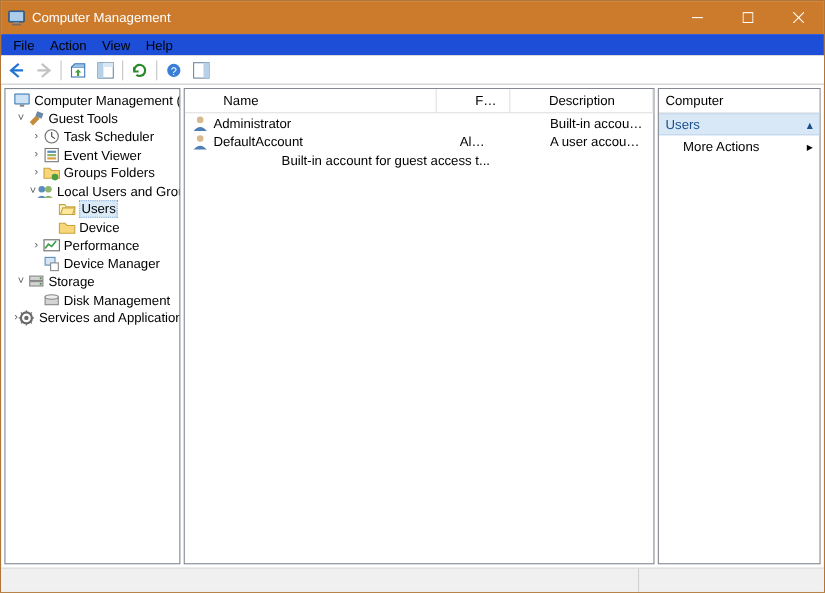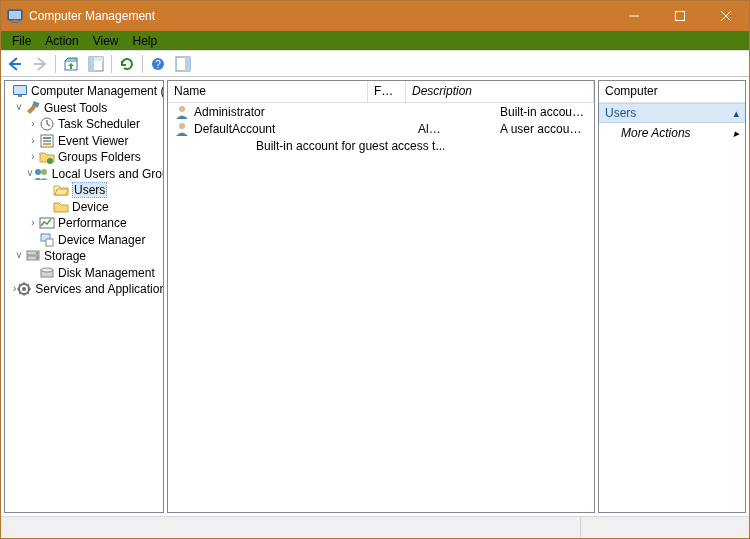--- a/index.html
+++ b/index.html
@@ -11,21 +11,21 @@
   .titlebar {
     height: 30px; background: #cc7a2c; color: #fff;
     display: flex; align-items: center; padding: 0 0 0 6px; flex-shrink: 0;
   }
   .titlebar .app-icon { width: 16px; height: 16px; margin-right: 6px; display:flex;align-items:center;justify-content:center;}
   .titlebar .title { font-size: 12px; flex: 1; white-space: nowrap; overflow: hidden; }
   .win-controls { display: flex; height: 100%; }
   .win-btn { width: 46px; display: flex; align-items: center; justify-content: center; color:#fff; }
   .win-btn svg { stroke: #fff; stroke-width: 1; fill: none; }
   .menubar {
-    height: 20px; background: #4d7c0f; border-bottom: 1px solid #d9d9d9;
+    height: 20px; background: #1d4ed8; border-bottom: 1px solid #d9d9d9;
     display: flex; align-items: center; padding: 0 4px; flex-shrink:0;
     font-size: 12px;
   }
   .menubar .menu-item { padding: 2px 7px; }
   .toolbar {
     height: 26px; background: #fff; border-bottom: 1px solid #c8c8c8;
     display: flex; align-items: center; padding: 0 2px; gap: 1px; flex-shrink:0;
   }
   .tb-btn { width: 24px; height: 22px; display:flex;align-items:center;justify-content:center; border:1px solid transparent;}
   .tb-sep { width:1px; height:18px; background:#c5c5c5; margin: 0 2px; }
@@ -45,42 +45,42 @@
     padding-right: 4px;
   }
   .toggle { width: 12px; display:flex; justify-content:center; color:#5c5c5c; font-size:10px; line-height:1;}
   .tree-icon { width: 16px; height: 16px; margin-right: 3px; display:flex;align-items:center;justify-content:center;}
   .tree-label {}
   .tree-row.selected .tree-label { background:#dbeaf7; border:1px dotted #7aa7d8; padding:0 1px; margin:-1px 0;}
   .list-header {
     display:flex; height:22px; border-bottom:1px solid #e0e0e0; font-size:12px;
     background:#fff; flex-shrink:0;
   }
-  .lh { padding: 3px 6px; border-right:1px solid #e0e0e0; overflow:hidden; text-overflow:ellipsis; white-space:nowrap; }
+  .lh { padding: 3px 6px; border-right:1px solid #e0e0e0; overflow:hidden; text-overflow:ellipsis; white-space:nowrap;margin-left:29px; }
   .lh-name { width: 200px; }
   .lh-full { width: 38px; }
-  .lh-desc { flex:1;font-style:italic; }
+  .lh-desc { flex:1; }
   .list-body { font-size:12px; }
   .list-row { display:flex; height:17px; align-items:center;gap:44px; }
   .lc { padding: 0 6px; overflow:hidden; text-overflow:ellipsis; white-space:nowrap; }
   .lc-name { width:200px; display:flex; align-items:center; }
   .lc-name .row-icon { width:16px; height:16px; margin-right:4px; display:flex;align-items:center;justify-content:center;}
   .lc-full { width:38px; }
   .lc-desc { flex:1; }
   .actions-header {
     height: 22px; background:#fff; border-bottom:1px solid #e5e5e5;
     font-size: 12px; padding: 3px 6px; font-weight:400; color:#000; flex-shrink:0;
   }
   .actions-group-header {
     background: #d9e8f6; border-bottom:1px solid #c2d6ea; border-top:1px solid #c2d6ea;
     font-size:12px; color:#1a4f8a; padding: 2px 6px;
     display:flex; justify-content:space-between; align-items:center;
   }
   .actions-item {
-    font-size:12px; padding: 3px 6px 3px 22px; display:flex; justify-content:space-between; align-items:center;font-style:italic;
+    font-size:12px; padding: 3px 6px 3px 22px; display:flex; justify-content:space-between; align-items:center;
   }
   .statusbar { height:22px; background:#f0f0f0; border-top:1px solid #d9d9d9; flex-shrink:0;}
   .statusbar .cell { height:100%; border-right:1px solid #d1d1d1; }
 </style>
 </head>
 <body>
 
 <div class="window">
 
   <div class="titlebar">

